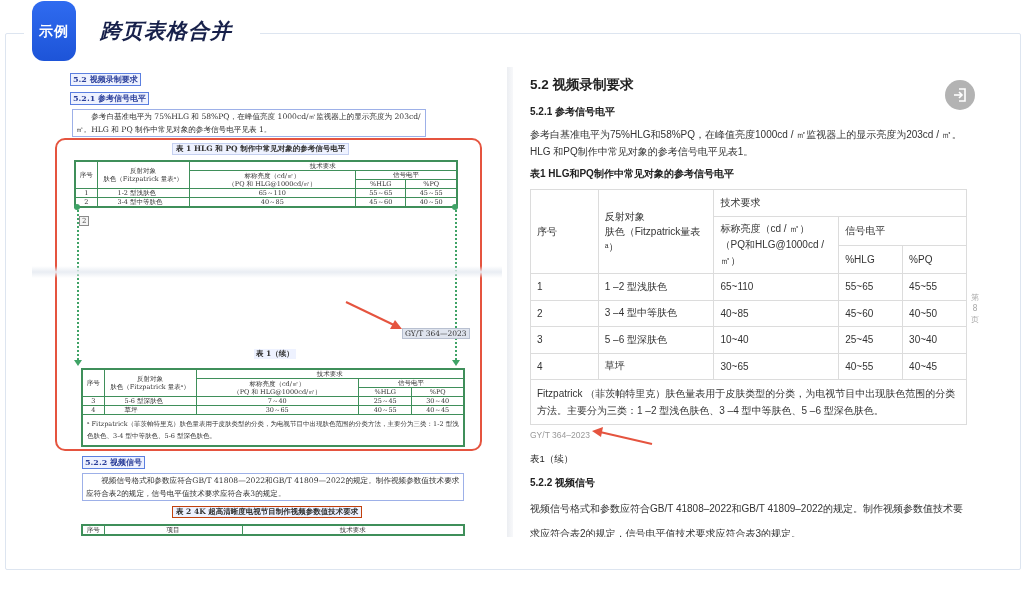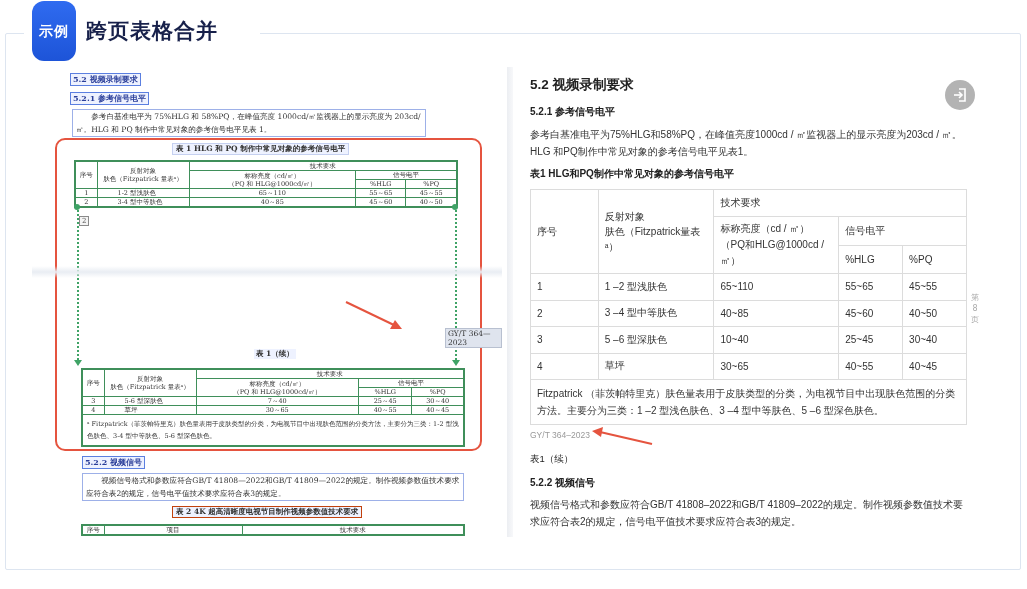--- a/index.html
+++ b/index.html
@@ -2,21 +2,21 @@
 <html><head>
 <meta charset="utf-8">
 <style>
   * { box-sizing: border-box; margin: 0; padding: 0; }
   html, body { width: 1027px; height: 589px; background: #ffffff; overflow: hidden; }
   body { font-family: "DejaVu Sans", "Liberation Sans", sans-serif; position: relative; color: #222; }
 
   
   .header { position: absolute; left: 32px; top: 14px; height: 34px; display: flex; align-items: center; z-index: 3; background: #fff; padding-right: 14px; }
   .badge { background: linear-gradient(180deg,#2f6bf0,#1d54d8); color: #fff; font-weight: bold; font-size: 14px; padding: 21px 7px; border-radius: 12px; line-height: 18px; letter-spacing: 1px; }
-  .title { margin-left: 10px; font-size: 21px; font-weight: bold; color: #17204a; letter-spacing: 1px; }
+  .title { margin-left: 24px; font-size: 21px; font-weight: bold; color: #17204a; letter-spacing: 1px; font-style: italic; }
 
   
   .frame { position: absolute; left: 5px; top: 33px; width: 1016px; height: 537px; border: 1px solid #dde5f0; border-radius: 2px; }
   .frame-gap { position: absolute; left: 24px; top: 28px; width: 236px; height: 10px; background: #fff; z-index: 2; }
 
   
   .left-page { position: absolute; left: 32px; top: 58px; width: 470px; height: 480px; background: #fff; overflow: hidden; font-family: "DejaVu Serif", "Liberation Serif", serif; color: #333; }
   .hl { border: 1px solid #5b7fe0; background: #eef2ff; display: inline-block; padding: 0 2px; color: #2b3f9a; }
   .l-h1 { position: absolute; left: 38px; top: 15px; font-size: 8px; font-weight: bold; }
   .l-h2 { position: absolute; left: 38px; top: 34px; font-size: 8px; font-weight: bold; }
@@ -29,21 +29,21 @@
   .tbl1 { left: 42px; top: 102px; width: 384px; border: 2px solid #3f8f5a; }
   .tbl2 { left: 49px; top: 310px; width: 384px; border: 2px solid #3f8f5a; }
   .note-cell { text-align: left !important; line-height: 12px !important; padding: 3px 4px !important; height: auto !important; }
   .dot-l, .dot-r { position: absolute; border-left: 2px dotted #3fa366; }
   .dot-l { left: 45px; top: 149px; height: 157px; }
   .dot-r { left: 423px; top: 149px; height: 157px; }
   .dot-pt { position: absolute; width: 6px; height: 6px; background: #3fa366; border-radius: 50%; }
   .arrow-tip { position: absolute; width: 0; height: 0; border-left: 4px solid transparent; border-right: 4px solid transparent; border-top: 6px solid #3fa366; }
   .pgnum-box { position: absolute; left: 47px; top: 158px; font-size: 7px; border: 1px solid #8a8a8a; padding: 0 2px; background: #f4f4f4; color: #555; }
   .gray-band { position: absolute; left: 0; top: 208px; width: 470px; height: 12px; background: linear-gradient(180deg, rgba(230,235,242,0), #e9edf3, rgba(230,235,242,0)); }
-  .gy-label { position: absolute; left: 370px; top: 270px; font-size: 7.5px; background: #dfe4ee; border: 1px solid #b8c0d0; padding: 0 2px; color: #333; margin-left: 43px; }
+  .gy-label { position: absolute; left: 370px; top: 270px; font-size: 7.5px; background: #dfe4ee; border: 1px solid #b8c0d0; padding: 0 2px; color: #333; }
   .cont-label { position: absolute; left: 222px; top: 291px; font-size: 7.5px; font-weight: bold; background: #eef2ff; padding: 0 2px; }
   .l-h3 { position: absolute; left: 50px; top: 398px; font-size: 8px; font-weight: bold; }
   .l-para2 { position: absolute; left: 50px; top: 415px; width: 382px; font-size: 7.6px; line-height: 13px; border: 1px solid #9db0e8; padding: 0 3px; text-indent: 2em; }
   .l-caption2 { position: absolute; left: 140px; top: 448px; font-size: 7.5px; font-weight: bold; background: #eef2ff; border: 1px solid #c2410c; padding: 0 3px; }
   .tbl3 { left: 49px; top: 466px; width: 384px; border: 2px solid #3f8f5a; }
 
   
   .pane-divider { position: absolute; left: 507px; top: 67px; width: 6px; height: 470px; background: linear-gradient(90deg,#eceef2,#f7f8fa); }
 
   
@@ -53,21 +53,21 @@
   .r-para { position: absolute; left: 14px; top: 64px; width: 440px; font-size: 10px; line-height: 17px; color: #333; }
   .r-caption { position: absolute; left: 14px; top: 105px; font-size: 10px; font-weight: bold; }
   .r-tbl { position: absolute; left: 14px; top: 127px; width: 437px; border-collapse: collapse; font-size: 10px; color: #333; }
   .r-tbl td { border: 1px solid #dcdcdc; padding: 4px 6px; vertical-align: middle; text-align: left; }
   .r-tbl .h1row td { height: 27px; }
   .r-tbl .data td { height: 26.5px; }
   .r-tbl .note { line-height: 17px; padding: 5px 6px; }
   .r-gy { position: absolute; left: 14px; top: 368px; font-size: 8.5px; color: #999; }
   .r-cont { position: absolute; left: 14px; top: 391px; font-size: 9.5px; }
   .r-h3 { position: absolute; left: 14px; top: 414px; font-size: 10px; font-weight: bold; }
-  .r-para2 { position: absolute; left: 14px; top: 434px; width: 440px; font-size: 10px; line-height: 17px; color: #333; }
+  .r-para2 { position: absolute; left: 14px; top: 434px; width: 440px; font-size: 10px; line-height: 25px; color: #333; }
   .side-page { position: absolute; left: 969px; top: 292px; font-size: 8px; line-height: 11px; color: #aaa; text-align: center; width: 12px; }
   .exit-btn { position: absolute; left: 945px; top: 80px; width: 30px; height: 30px; border-radius: 50%; background: #b3b3b3; display: flex; align-items: center; justify-content: center; }
 
   
   .annot { position: absolute; overflow: visible; }
 </style>
 </head>
 <body>
 
 <div class="frame"></div>

